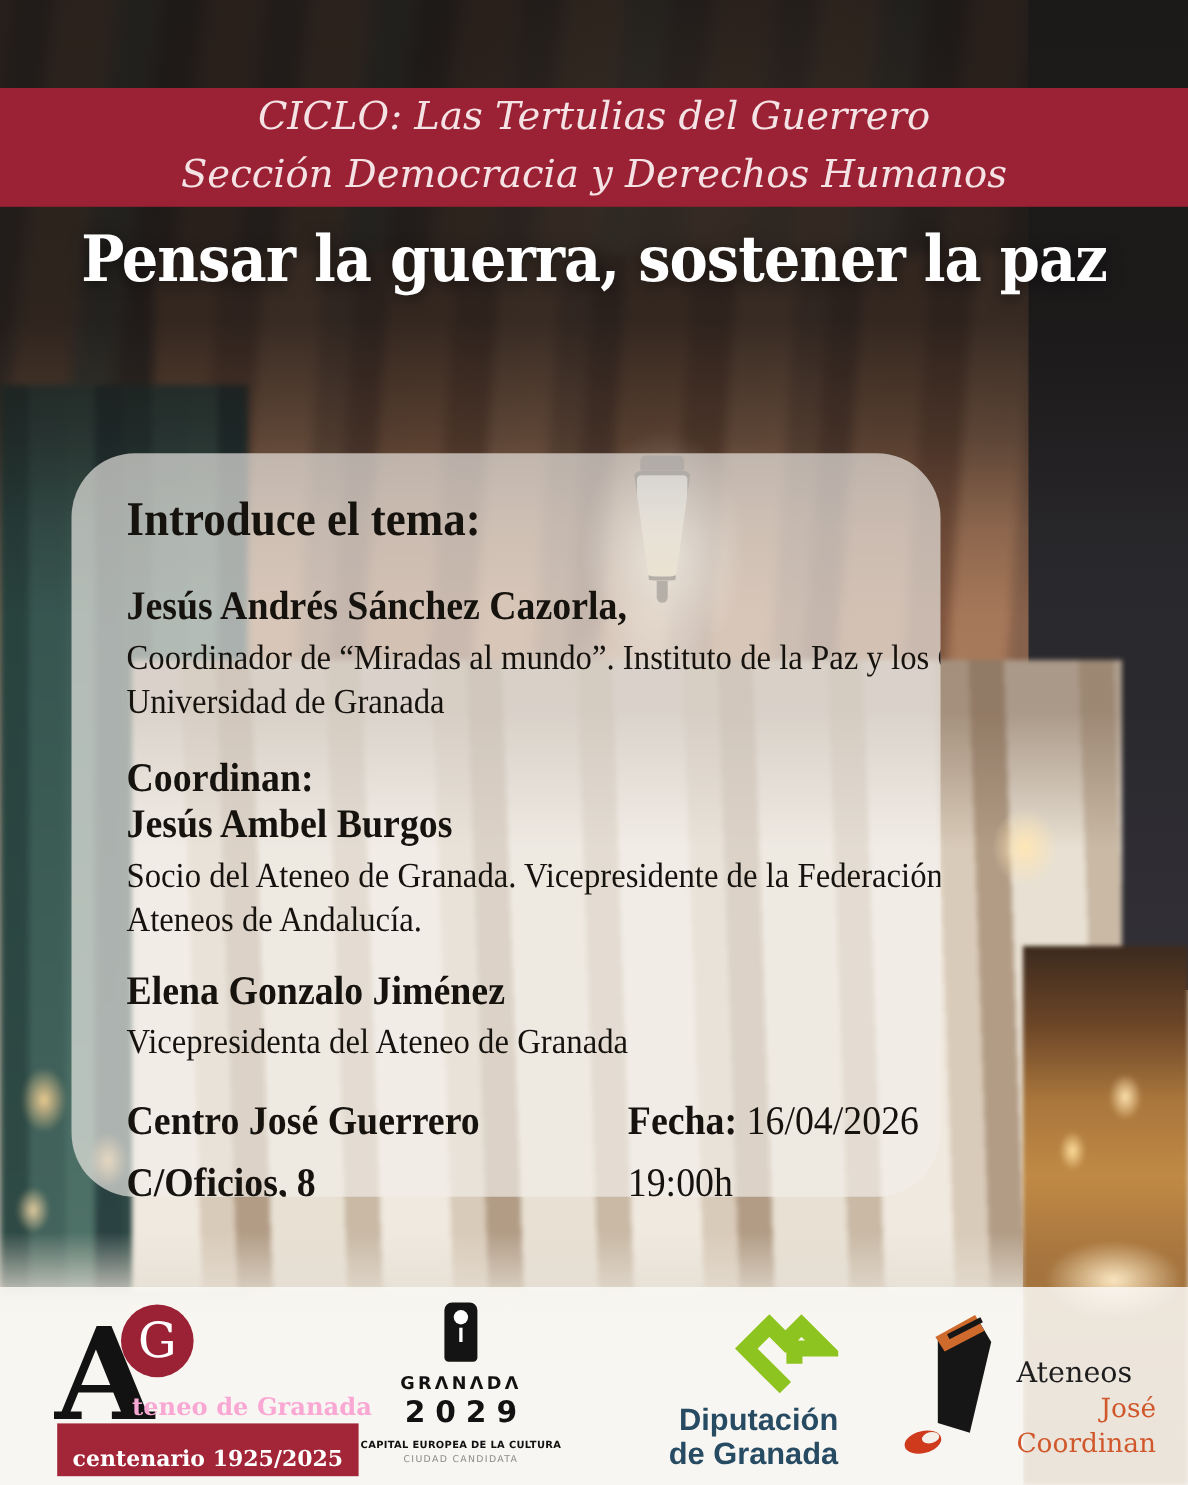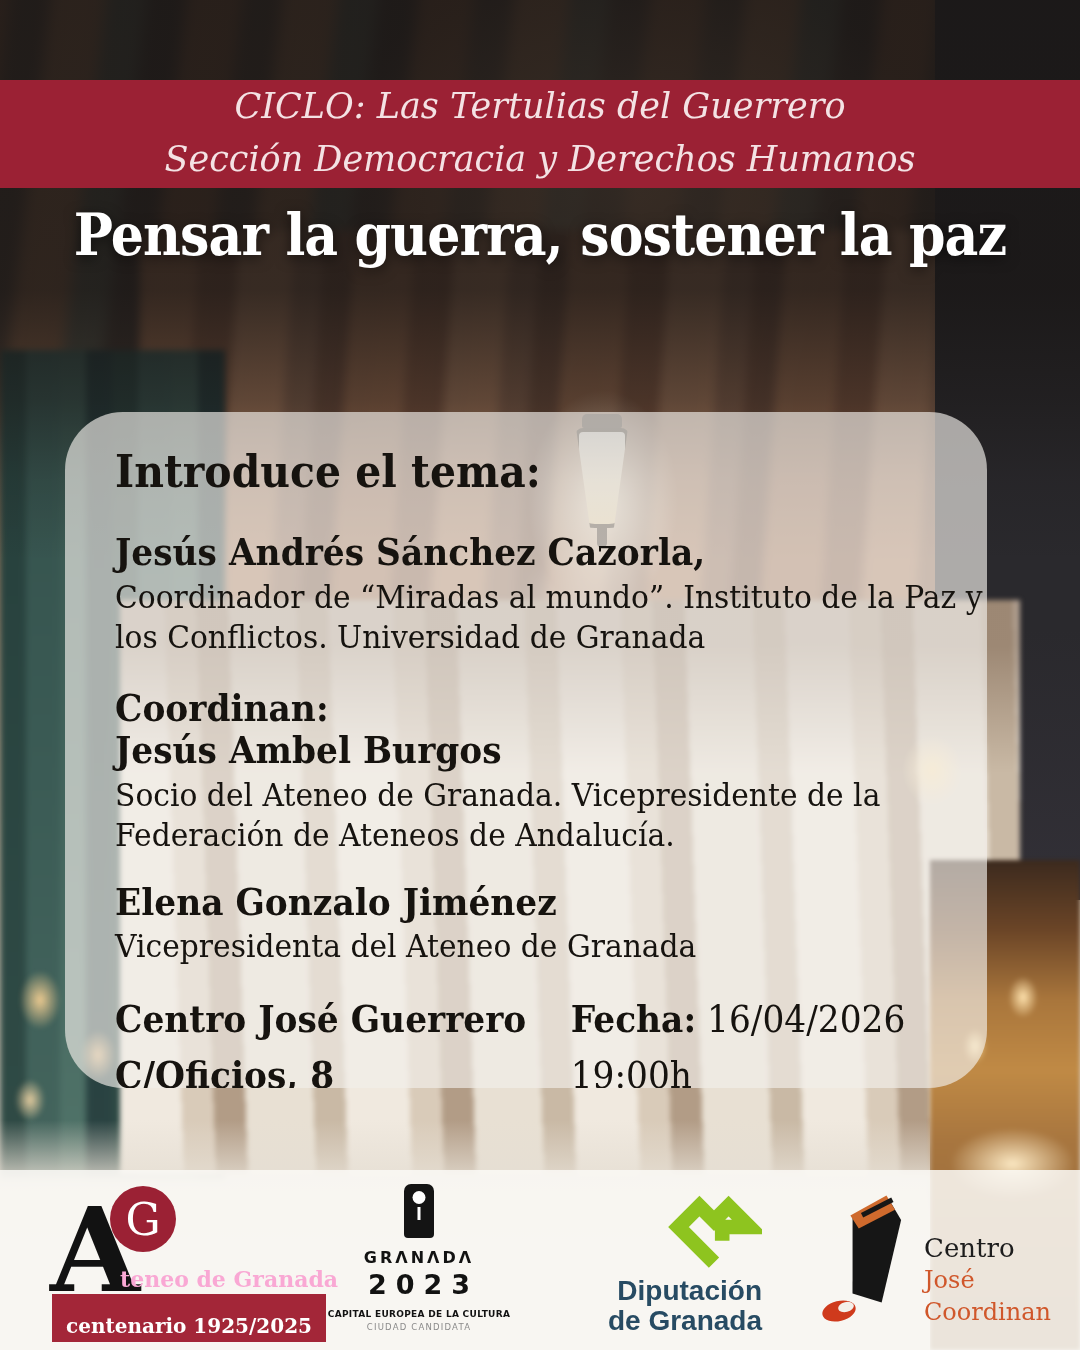--- a/index.html
+++ b/index.html
@@ -50,22 +50,22 @@
     background:linear-gradient(180deg,rgba(24,21,20,.8) 0px,rgba(24,21,20,.78) 290px,rgba(25,22,21,.5) 400px,rgba(25,22,21,.18) 480px,rgba(0,0,0,0) 560px);}
 
   .banner{position:absolute;top:80px;left:0;right:0;height:108px;background:#9B2134;color:#f4e2e4;
     display:flex;flex-direction:column;align-items:center;
     font-style:italic;font-size:35px;line-height:1.5;}
   .title{position:absolute;top:201px;left:0;width:1080px;margin:0;text-align:center;color:#ffffff;
     font-weight:700;font-size:58px;letter-spacing:-1px;transform:scaleX(.9);transform-origin:center top;
     text-shadow:0 3px 14px rgba(0,0,0,.55);}
 
   
-  .card{position:absolute;left:65px;top:412px;width:922px;height:676px;border-radius:58px;
-    background:rgba(241,238,234,.66);overflow:hidden;}
+  .card{position:absolute;left:65px;top:412px;width:790px;height:676px;border-radius:58px;
+    background:rgba(241,238,234,.66);overflow:hidden;font-family:Liberation Serif, serif;}
   .card-inner{position:absolute;left:50px;top:30px;width:940px;transform:scaleX(.93);transform-origin:left top;
     color:#16130f;}
   .h-intro{font-size:44px;font-weight:700;margin:4px 0 34px;}
   .name{font-size:37px;font-weight:700;line-height:1.15;}
   .role{font-size:32px;line-height:1.25;margin-top:3px;}
   .mb30{margin-bottom:30px;}.mb26{margin-bottom:26px;}
   .venue-row{display:flex;margin-top:26px;font-size:37px;line-height:1.5;}
   .venue-col{width:490px;font-weight:700;}
   .bold{font-weight:700;}
 
@@ -90,21 +90,21 @@
   .g31-year{font-size:27px;font-weight:700;letter-spacing:9px;margin-top:2px;padding-left:9px;}
   .g31-l1{font-size:9px;font-weight:700;margin-top:9px;letter-spacing:.3px;}
   .g31-l2{font-size:8.5px;color:#8a8a8a;margin-top:3px;letter-spacing:1.2px;}
 
   .dipu{width:190px;text-align:right;font-family:"Liberation Sans",sans-serif;margin-top:2px;}
   .dipu-text{font-weight:700;font-size:28px;color:#274B63;line-height:1.08;margin-top:4px;}
 
   .guerrero{width:212px;height:142px;}
   .cg-text{position:absolute;left:104px;top:42px;line-height:1.32;white-space:nowrap;}
   .cg-centro{font-size:26px;color:#1d1d1d;}
-  .cg-jose,.cg-guerrero{font-size:24px;color:#D0572B;}
+  .cg-jose,.cg-guerrero{font-size:24px;color:#D0572B;text-align:right;}
 
   .ateneos{width:210px;text-align:center;margin-top:6px;}
   .an-name{font-size:31px;font-weight:700;color:#1A6B4A;letter-spacing:7px;margin-top:4px;white-space:nowrap;}
   .an-sub{font-size:11px;color:#7c8670;letter-spacing:6px;margin-top:7px;font-family:"DejaVu Sans",sans-serif;white-space:nowrap;}
 </style>
 </head>
 <body>
 
 <div class="poster">
 
@@ -174,21 +174,21 @@
     <div class="logo ateneo">
       <div class="at-a">A</div>
       <div class="at-g">G</div>
       <div class="at-name">teneo de Granada</div>
       <div class="at-band">centenario 1925/2025</div>
     </div>
 
     <div class="logo g2031">
       <div class="key"></div>
       <div class="g31-name">GRΛNΛDΛ</div>
-      <div class="g31-year">2023</div>
+      <div class="g31-year">2029</div>
       <div class="g31-l1">CAPITAL EUROPEA DE LA CULTURA</div>
       <div class="g31-l2">CIUDAD CANDIDATA</div>
     </div>
 
     <div class="logo dipu">
       <svg width="96" height="82" viewBox="0 0 100 90">
         <polyline points="50,84 11,45 34,22 50,38 66,22 89,45 59,45 59,60" fill="none" stroke="#8EC41F" stroke-width="16" stroke-linecap="butt" stroke-linejoin="miter"></polyline>
       </svg>
       <div class="dipu-text">
         <div>Diputación</div>
@@ -198,21 +198,21 @@
 
     <div class="logo guerrero">
       <svg width="100" height="142" viewBox="0 0 100 142">
         <polygon points="36,26 74,12 84,34 56,114 28,102" fill="#161616" transform="rotate(-6 55 60)"></polygon>
         <polygon points="34,24 72,8 79,23 41,38" fill="#cf6a2d" transform="rotate(-6 55 60)"></polygon>
         <rect x="40" y="16" width="34" height="5" fill="#161616" transform="rotate(-27 57 18)"></rect>
         <ellipse cx="19" cy="122" rx="17" ry="10" fill="#cf3a1c" transform="rotate(-14 19 122)"></ellipse>
         <ellipse cx="26" cy="118" rx="8" ry="5" fill="#f4efe9" transform="rotate(-14 26 118)"></ellipse>
       </svg>
       <div class="cg-text">
-        <div class="cg-centro">Centro</div>
+        <div class="cg-centro">Ateneos</div>
         <div class="cg-jose">José</div>
         <div class="cg-guerrero">Coordinan</div>
       </div>
     </div>
 
 
   </div>
 </div>
 
 </body></html>

